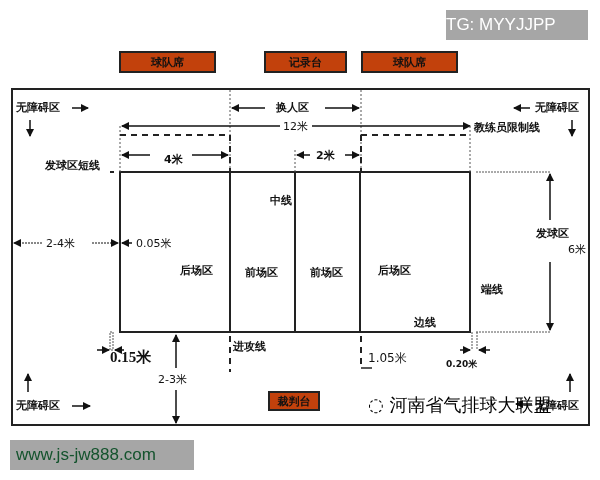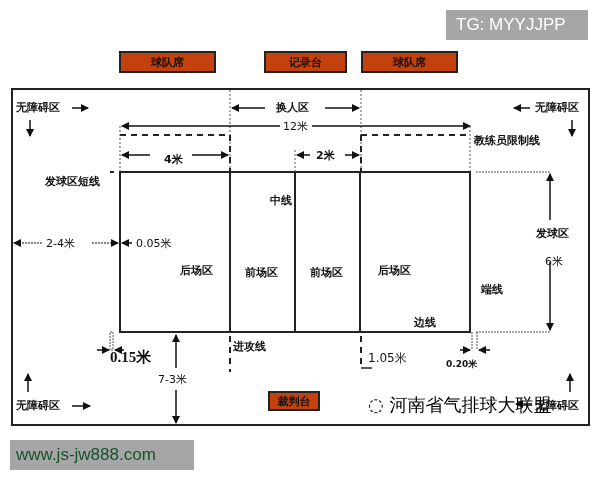--- a/index.html
+++ b/index.html
@@ -1,19 +1,19 @@
 <!DOCTYPE html>
 <html><head>
 <meta charset="utf-8">
 <style>
   html, body { margin:0; padding:0; background:#ffffff; }
   body { width:600px; height:480px; position:relative; overflow:hidden; font-family:"DejaVu Sans", sans-serif; color:#111; }
   .lbl { position:absolute; font-size:11px; font-weight:bold; white-space:nowrap; line-height:1; }
   .box { position:absolute; border:2px solid #222; background:#c2410c; font-size:11px; font-weight:bold; display:flex; align-items:center; justify-content:center; box-sizing:border-box; }
-  .wm-tg { position:absolute; left:446px; top:10px; width:142px; height:30px; background:#a6a6a6; color:#fff; font-family:"Liberation Sans", sans-serif; font-size:17px; display:flex; align-items:center; padding-left:10px; box-sizing:border-box; }
+  .wm-tg { position:absolute; left:446px; top:10px; width:142px; height:30px; background:#a6a6a6; color:#fff; font-family:"Liberation Sans", sans-serif; font-size:17px; display:flex; align-items:center; box-sizing:border-box; }
   .wm-url { position:absolute; left:10px; top:440px; width:184px; height:30px; background:#a6a6a6; color:#14532d; font-family:"Liberation Sans", sans-serif; font-size:17px; display:flex; align-items:center; padding-left:6px; box-sizing:border-box; }
   .wm-wechat { position:absolute; left:368px; top:393px; color:#000000; font-size:18px; white-space:nowrap; }
   svg { position:absolute; left:0; top:0; }
 </style>
 </head>
 <body>
 
 <svg width="600" height="480">
   <defs>
     <marker id="ah" markerWidth="8" markerHeight="8" refX="7" refY="4" orient="auto" markerUnits="userSpaceOnUse">
@@ -97,39 +97,39 @@
 <div class="lbl" style="left:16px;top:102px;">无障碍区</div>
 <div class="lbl" style="left:535px;top:102px;">无障碍区</div>
 <div class="lbl" style="left:16px;top:400px;">无障碍区</div>
 <div class="lbl" style="left:535px;top:400px;">无障碍区</div>
 
 <div class="lbl" style="left:276px;top:102px;">换人区</div>
 <div class="lbl" style="left:283px;top:121px;font-weight:normal;">12米</div>
 <div class="lbl" style="left:164px;top:154px;">4米</div>
 <div class="lbl" style="left:316px;top:150px;">2米</div>
 
-<div class="lbl" style="left:45px;top:176px;">发球区短线</div>
-<div class="lbl" style="left:474px;top:135px;">教练员限制线</div>
+<div class="lbl" style="left:45px;top:160px;">发球区短线</div>
+<div class="lbl" style="left:474px;top:122px;">教练员限制线</div>
 <div class="lbl" style="left:270px;top:195px;">中线</div>
 
 <div class="lbl" style="left:46px;top:238px;font-weight:normal;">2-4米</div>
 <div class="lbl" style="left:136px;top:238px;font-weight:normal;">0.05米</div>
 
 <div class="lbl" style="left:180px;top:265px;">后场区</div>
 <div class="lbl" style="left:245px;top:267px;">前场区</div>
 <div class="lbl" style="left:310px;top:267px;">前场区</div>
 <div class="lbl" style="left:378px;top:265px;">后场区</div>
 
 <div class="lbl" style="left:536px;top:228px;">发球区</div>
-<div class="lbl" style="left:545px;top:244px;font-weight:normal;margin-top:12px;">6米</div>
+<div class="lbl" style="left:568px;top:244px;font-weight:normal;">6米</div>
 <div class="lbl" style="left:481px;top:284px;">端线</div>
 <div class="lbl" style="left:414px;top:317px;">边线</div>
 
 <div class="lbl" style="left:233px;top:341px;">进攻线</div>
 <div class="box" style="left:268px;top:356px;width:52px;height:20px;margin-top:35px;">裁判台</div>
 <div class="lbl" style="left:368px;top:352px;font-weight:normal;font-size:12px;">1.05米</div>
 <div class="lbl" style="left:110px;top:350px;font-size:15px;font-family:Liberation Serif, serif;">0.15米</div>
 <div class="lbl" style="left:446px;top:360px;font-size:9px;">0.20米</div>
-<div class="lbl" style="left:158px;top:374px;font-weight:normal;">7-3米</div>
+<div class="lbl" style="left:158px;top:374px;font-weight:normal;">2-3米</div>
 
 <div class="wm-wechat"><span>◌ </span><span>河南省气排球大联盟</span></div>
 
 <div class="wm-url">www.js-jw888.com</div>
 
 </body></html>

